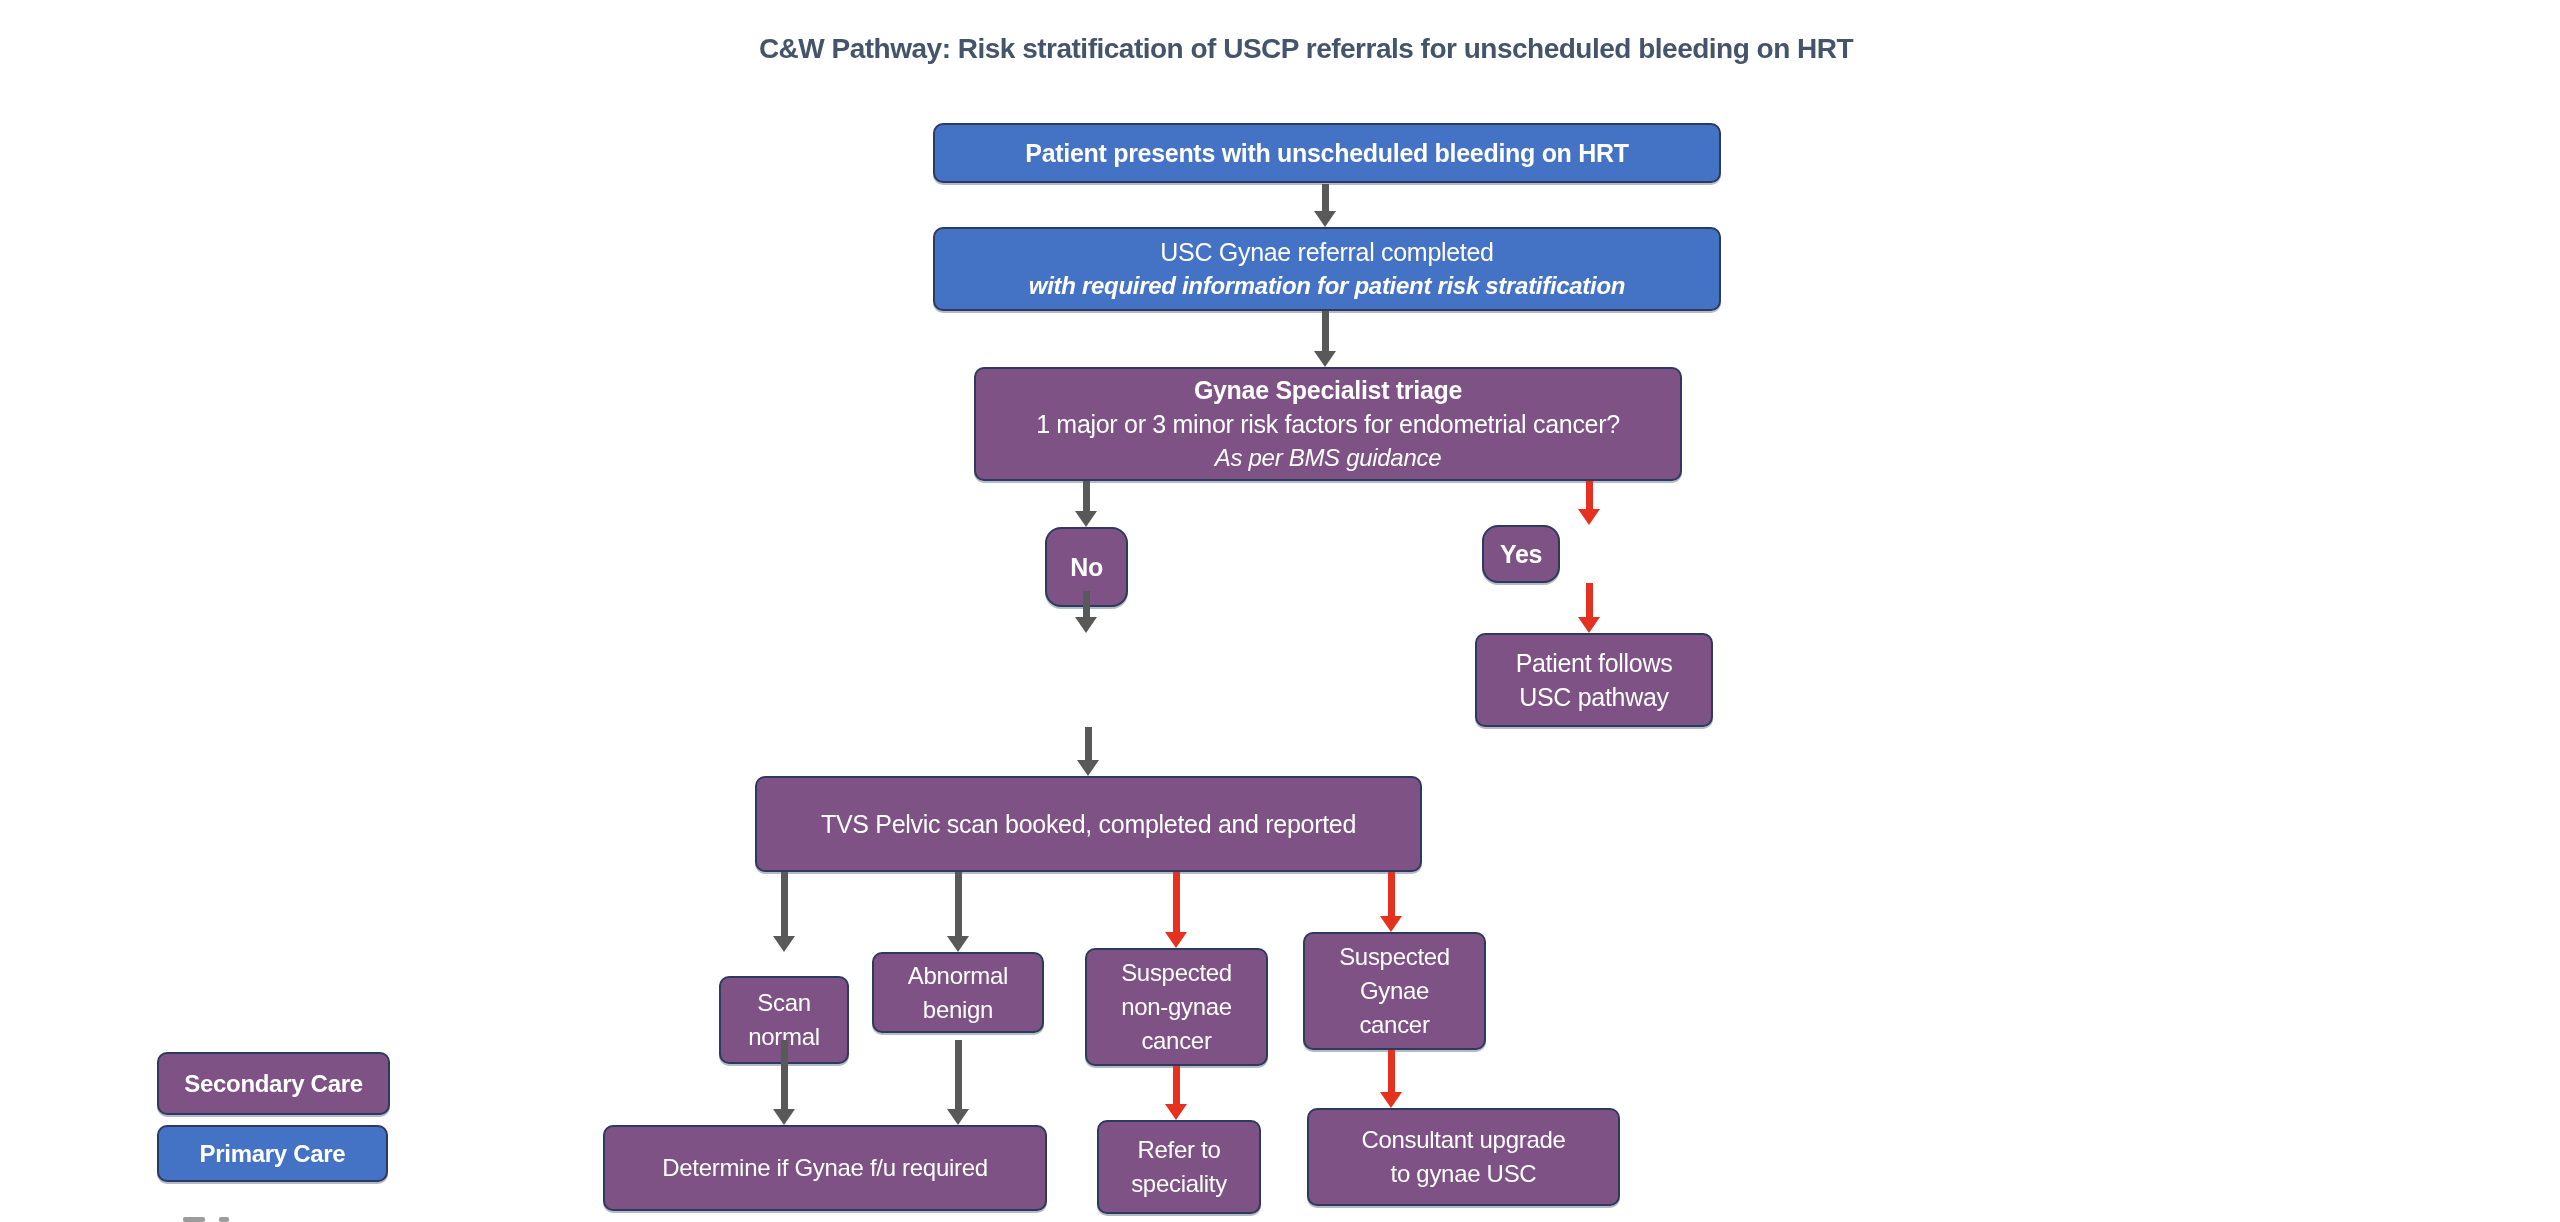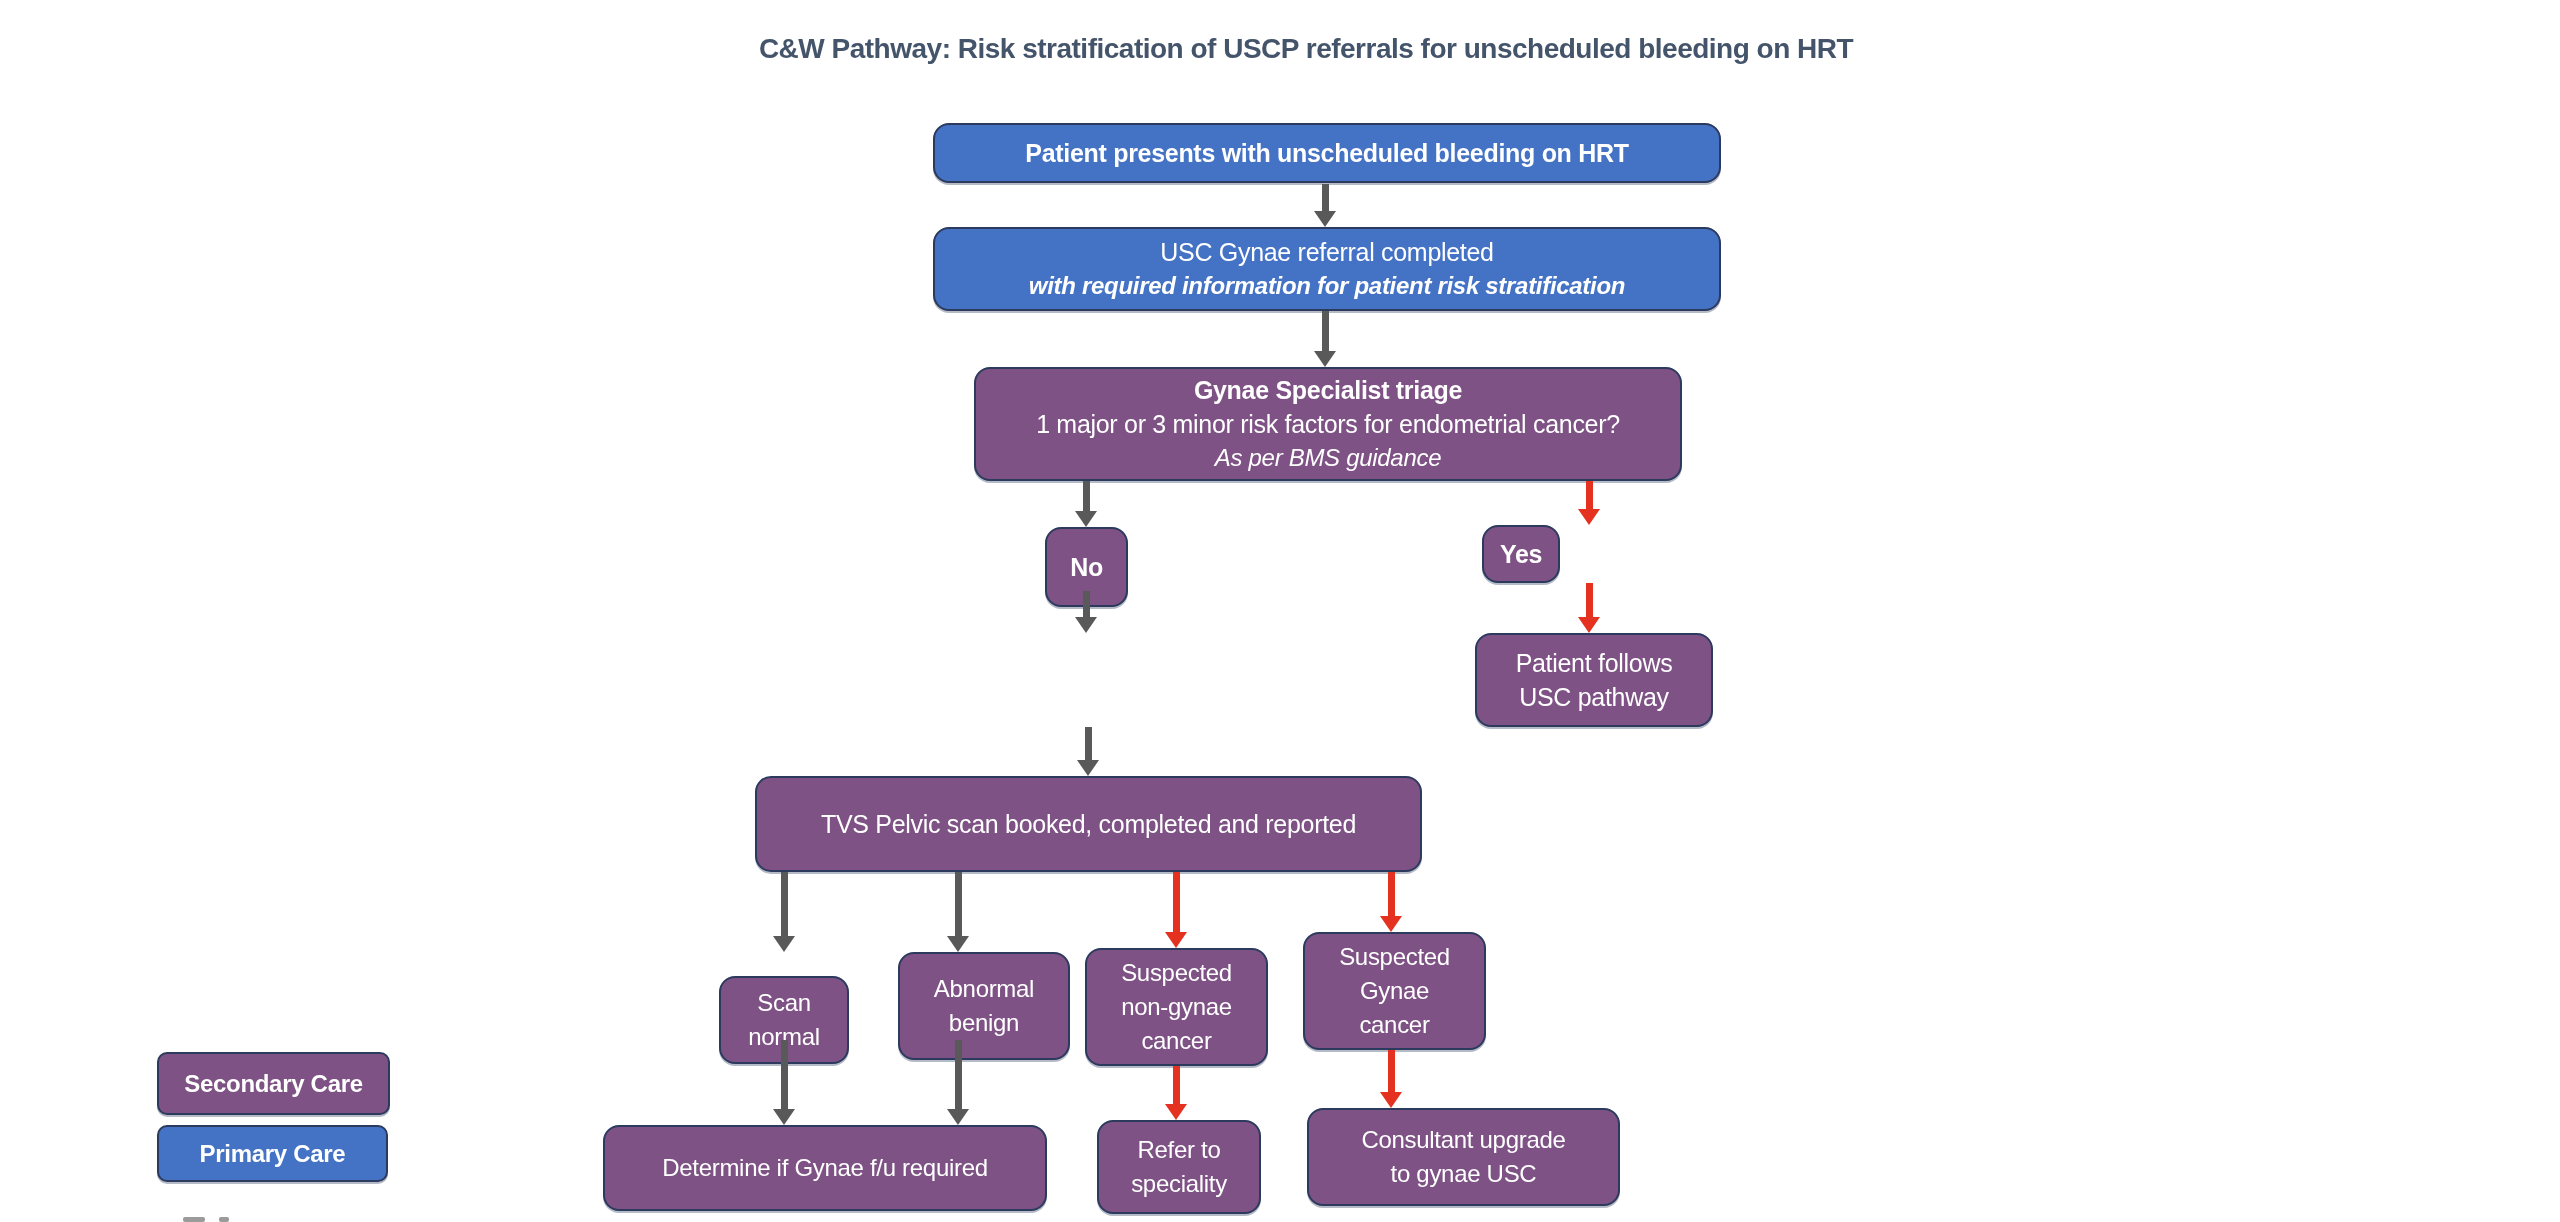--- a/index.html
+++ b/index.html
@@ -17,21 +17,21 @@
     position:relative;width:2560px;height:1222px;background:#FFFFFF;overflow:hidden;
     font-family:"Liberation Sans",sans-serif;
   }
   .title{
     position:absolute;left:447px;top:33px;width:1718px;
     text-align:center;font-size:28px;font-weight:bold;letter-spacing:-0.5px;
     color:var(--title-text);white-space:nowrap;
   }
   .node{
     position:absolute;display:flex;flex-direction:column;justify-content:center;align-items:center;
-    border:2.5px solid var(--box-border);border-radius:16px;box-sizing:border-box;
+    border:2.5px solid var(--box-border);border-radius:10px;box-sizing:border-box;
     color:var(--box-text);text-align:center;letter-spacing:-0.3px;
     box-shadow:0 2px 0 rgba(44,58,94,0.35);
   }
   .purple{background:var(--secondary-care-fill);}
   .blue{background:var(--primary-care-fill);}
   .node .ln{display:block;white-space:nowrap;font-size:25px;line-height:34px;}
   .node .sm{font-size:24px;}
   .b{font-weight:bold;}
   .i{font-style:italic;}
   .bi{font-weight:bold;font-style:italic;}
@@ -87,21 +87,21 @@
 
   <div class="node purple" style="left:755px;top:776px;width:667px;height:96px;">
     <span class="ln">TVS Pelvic scan booked, completed and reported</span>
   </div>
 
   <div class="node purple" style="left:719px;top:976px;width:130px;height:88px;">
     <span class="ln sm">Scan</span>
     <span class="ln sm">normal</span>
   </div>
 
-  <div class="node purple" style="left:872px;top:952px;width:172px;height:108px;margin-left:26px;">
+  <div class="node purple" style="left:872px;top:952px;width:172px;height:81px;">
     <span class="ln sm">Abnormal</span>
     <span class="ln sm">benign</span>
   </div>
 
   <div class="node purple" style="left:1085px;top:948px;width:183px;height:118px;">
     <span class="ln sm">Suspected</span>
     <span class="ln sm">non-gynae</span>
     <span class="ln sm">cancer</span>
   </div>
 

